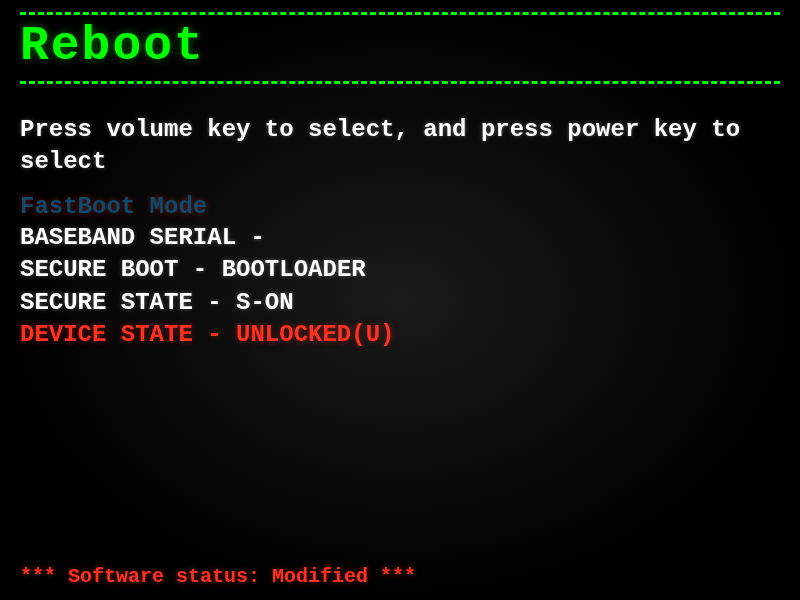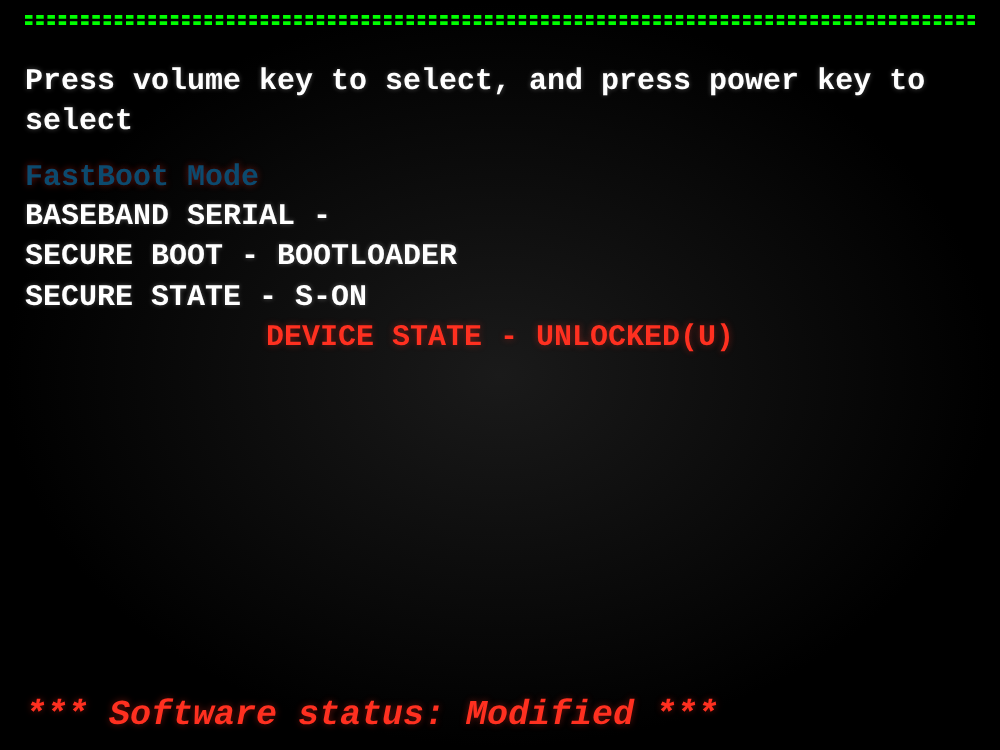--- a/index.html
+++ b/index.html
@@ -51,39 +51,38 @@
     }
     .info-line {
       color: #ffffff;
       font-size: 24px;
       line-height: 1.35;
       text-shadow: 0 0 4px rgba(255,255,255,0.3);
     }
     .info-line.red {
       color: #ff3020;
       text-shadow: 0 0 6px rgba(255,48,32,0.4);
-      text-align: center;
     }
     .software-status {
       color: #ff3020;
-      font-size: 28px;
+      font-size: 20px;
       text-shadow: 0 0 6px rgba(255,48,32,0.4);
       position: absolute;
       bottom: 12px;
       left: 20px;
-      font-style: italic;
     }
   </style>
 </head>
 <body>
 
 <div class="screen">
 
   <hr class="dashed-line">
 
+  <div class="title">Reboot</div>
 
   <hr class="dashed-line">
 
   <div class="instruction">Press volume key to select, and press power key to select</div>
 
   <div class="mode-label">FastBoot Mode</div>
 
 
 
 

